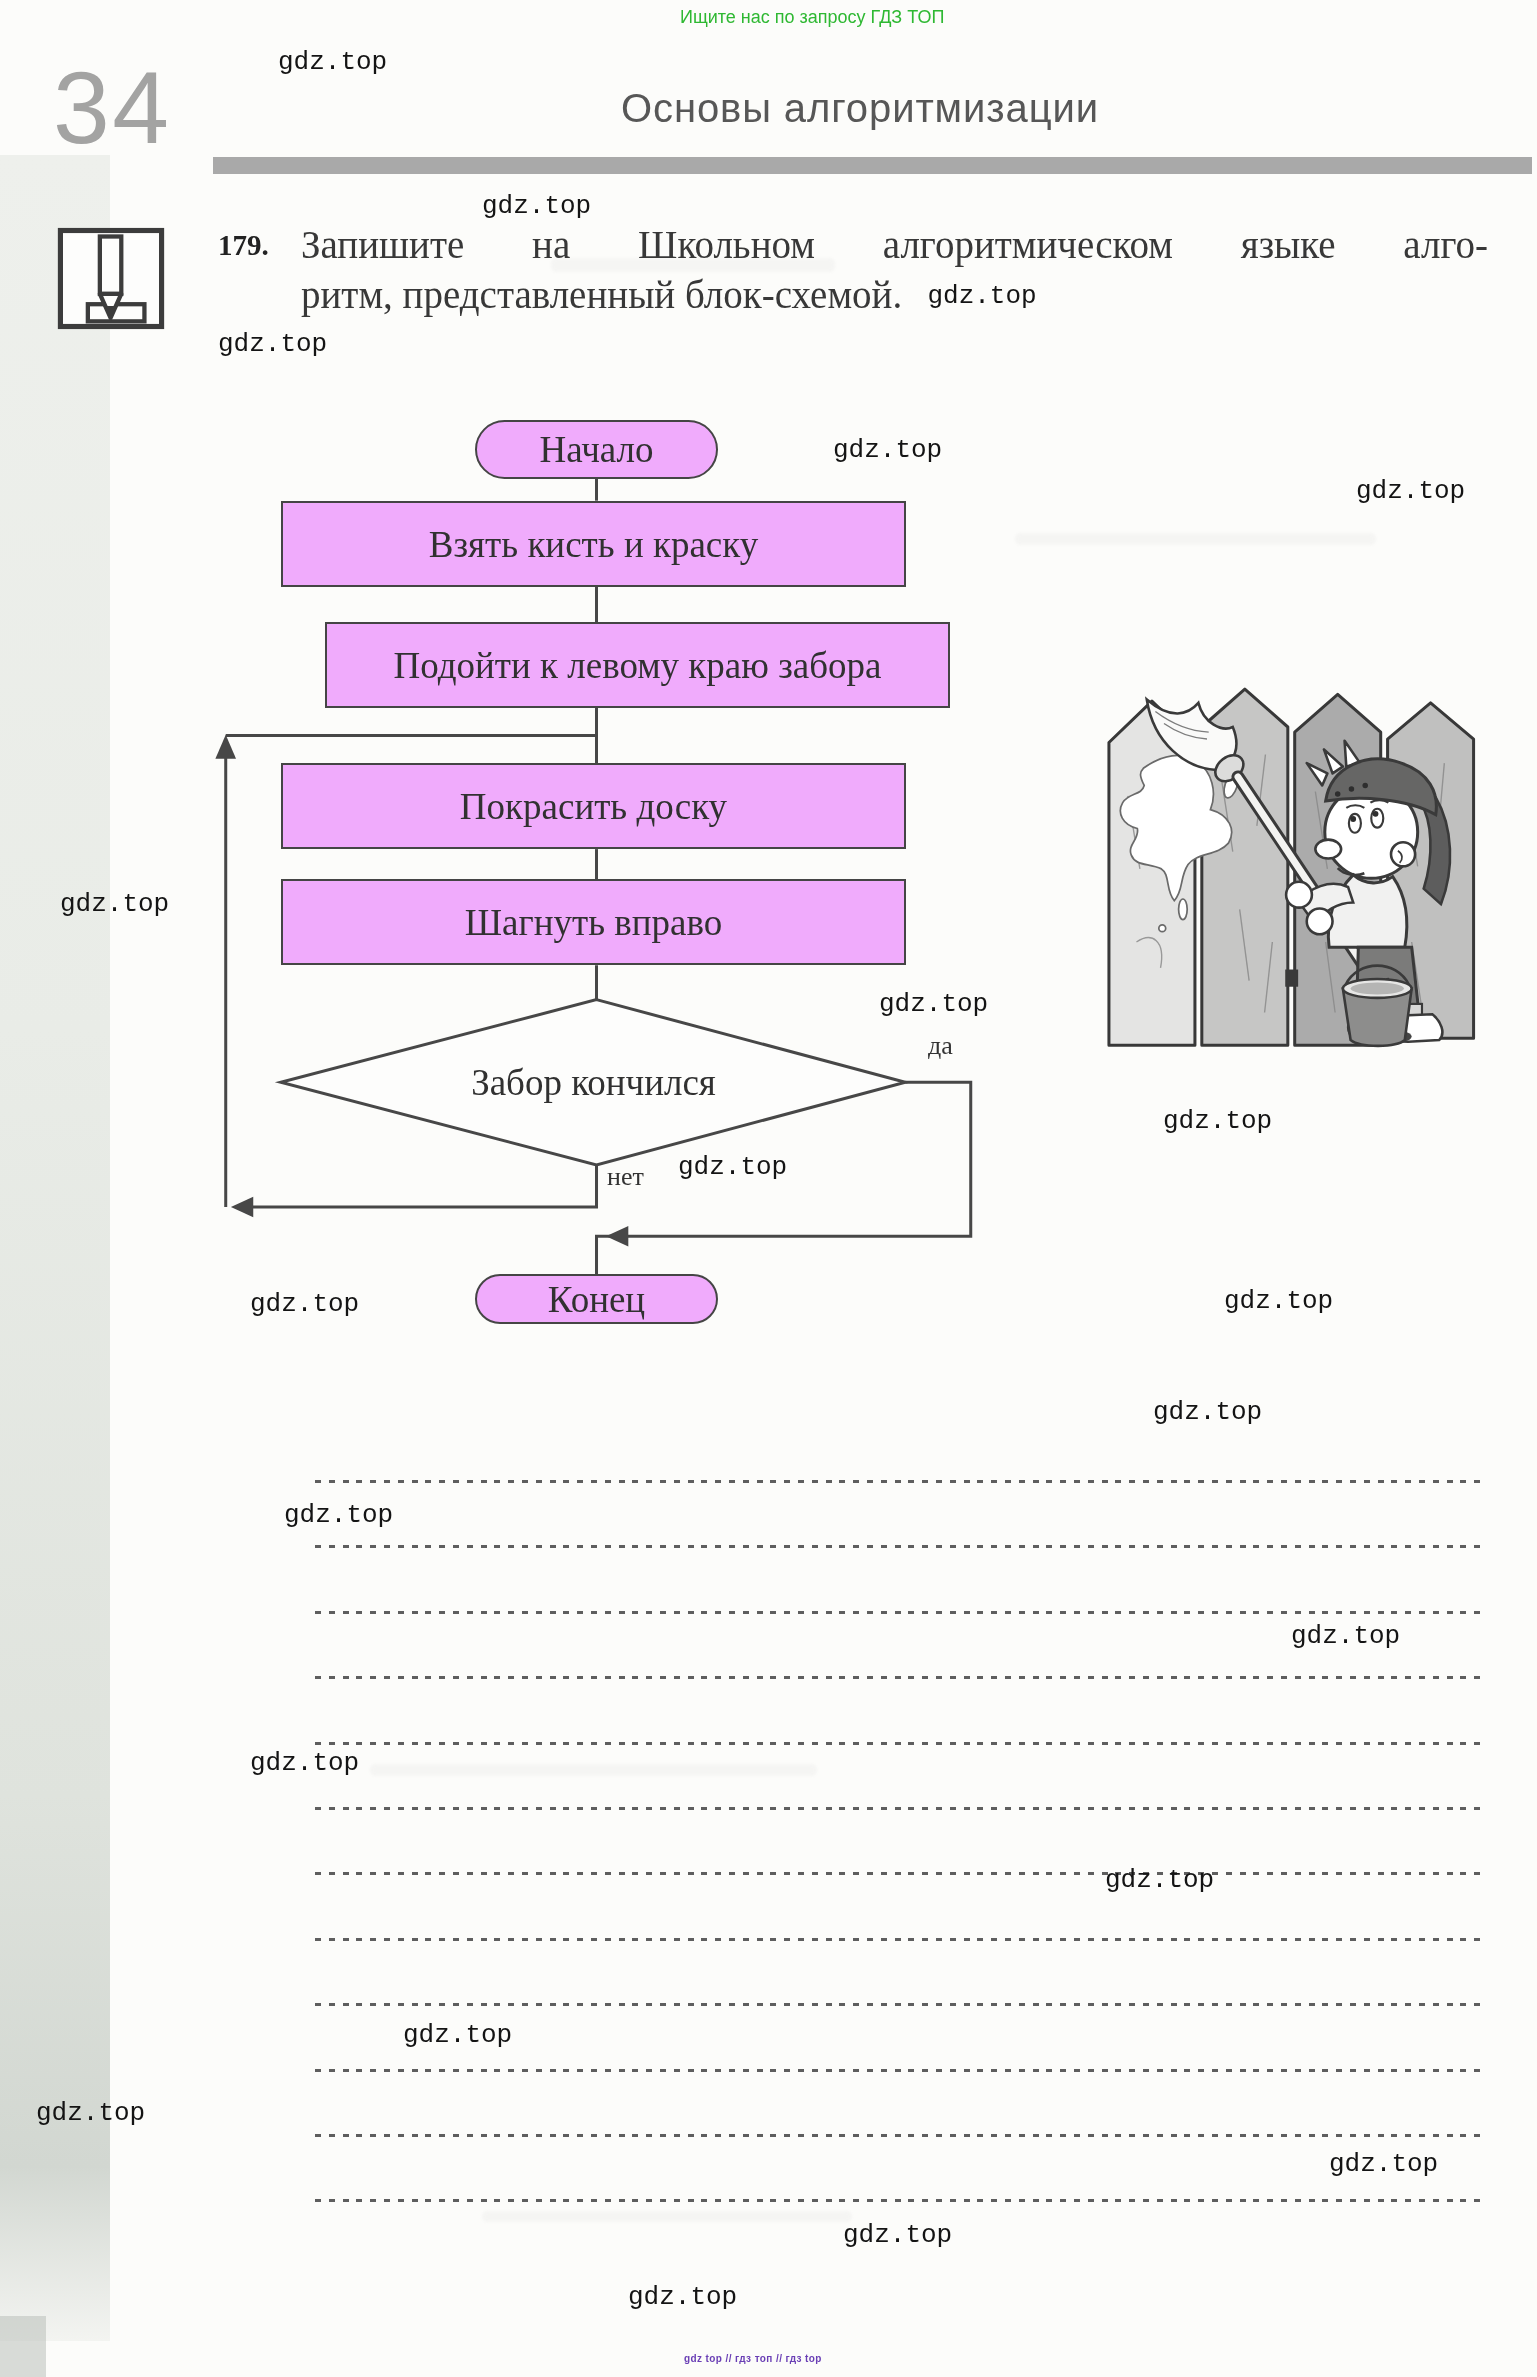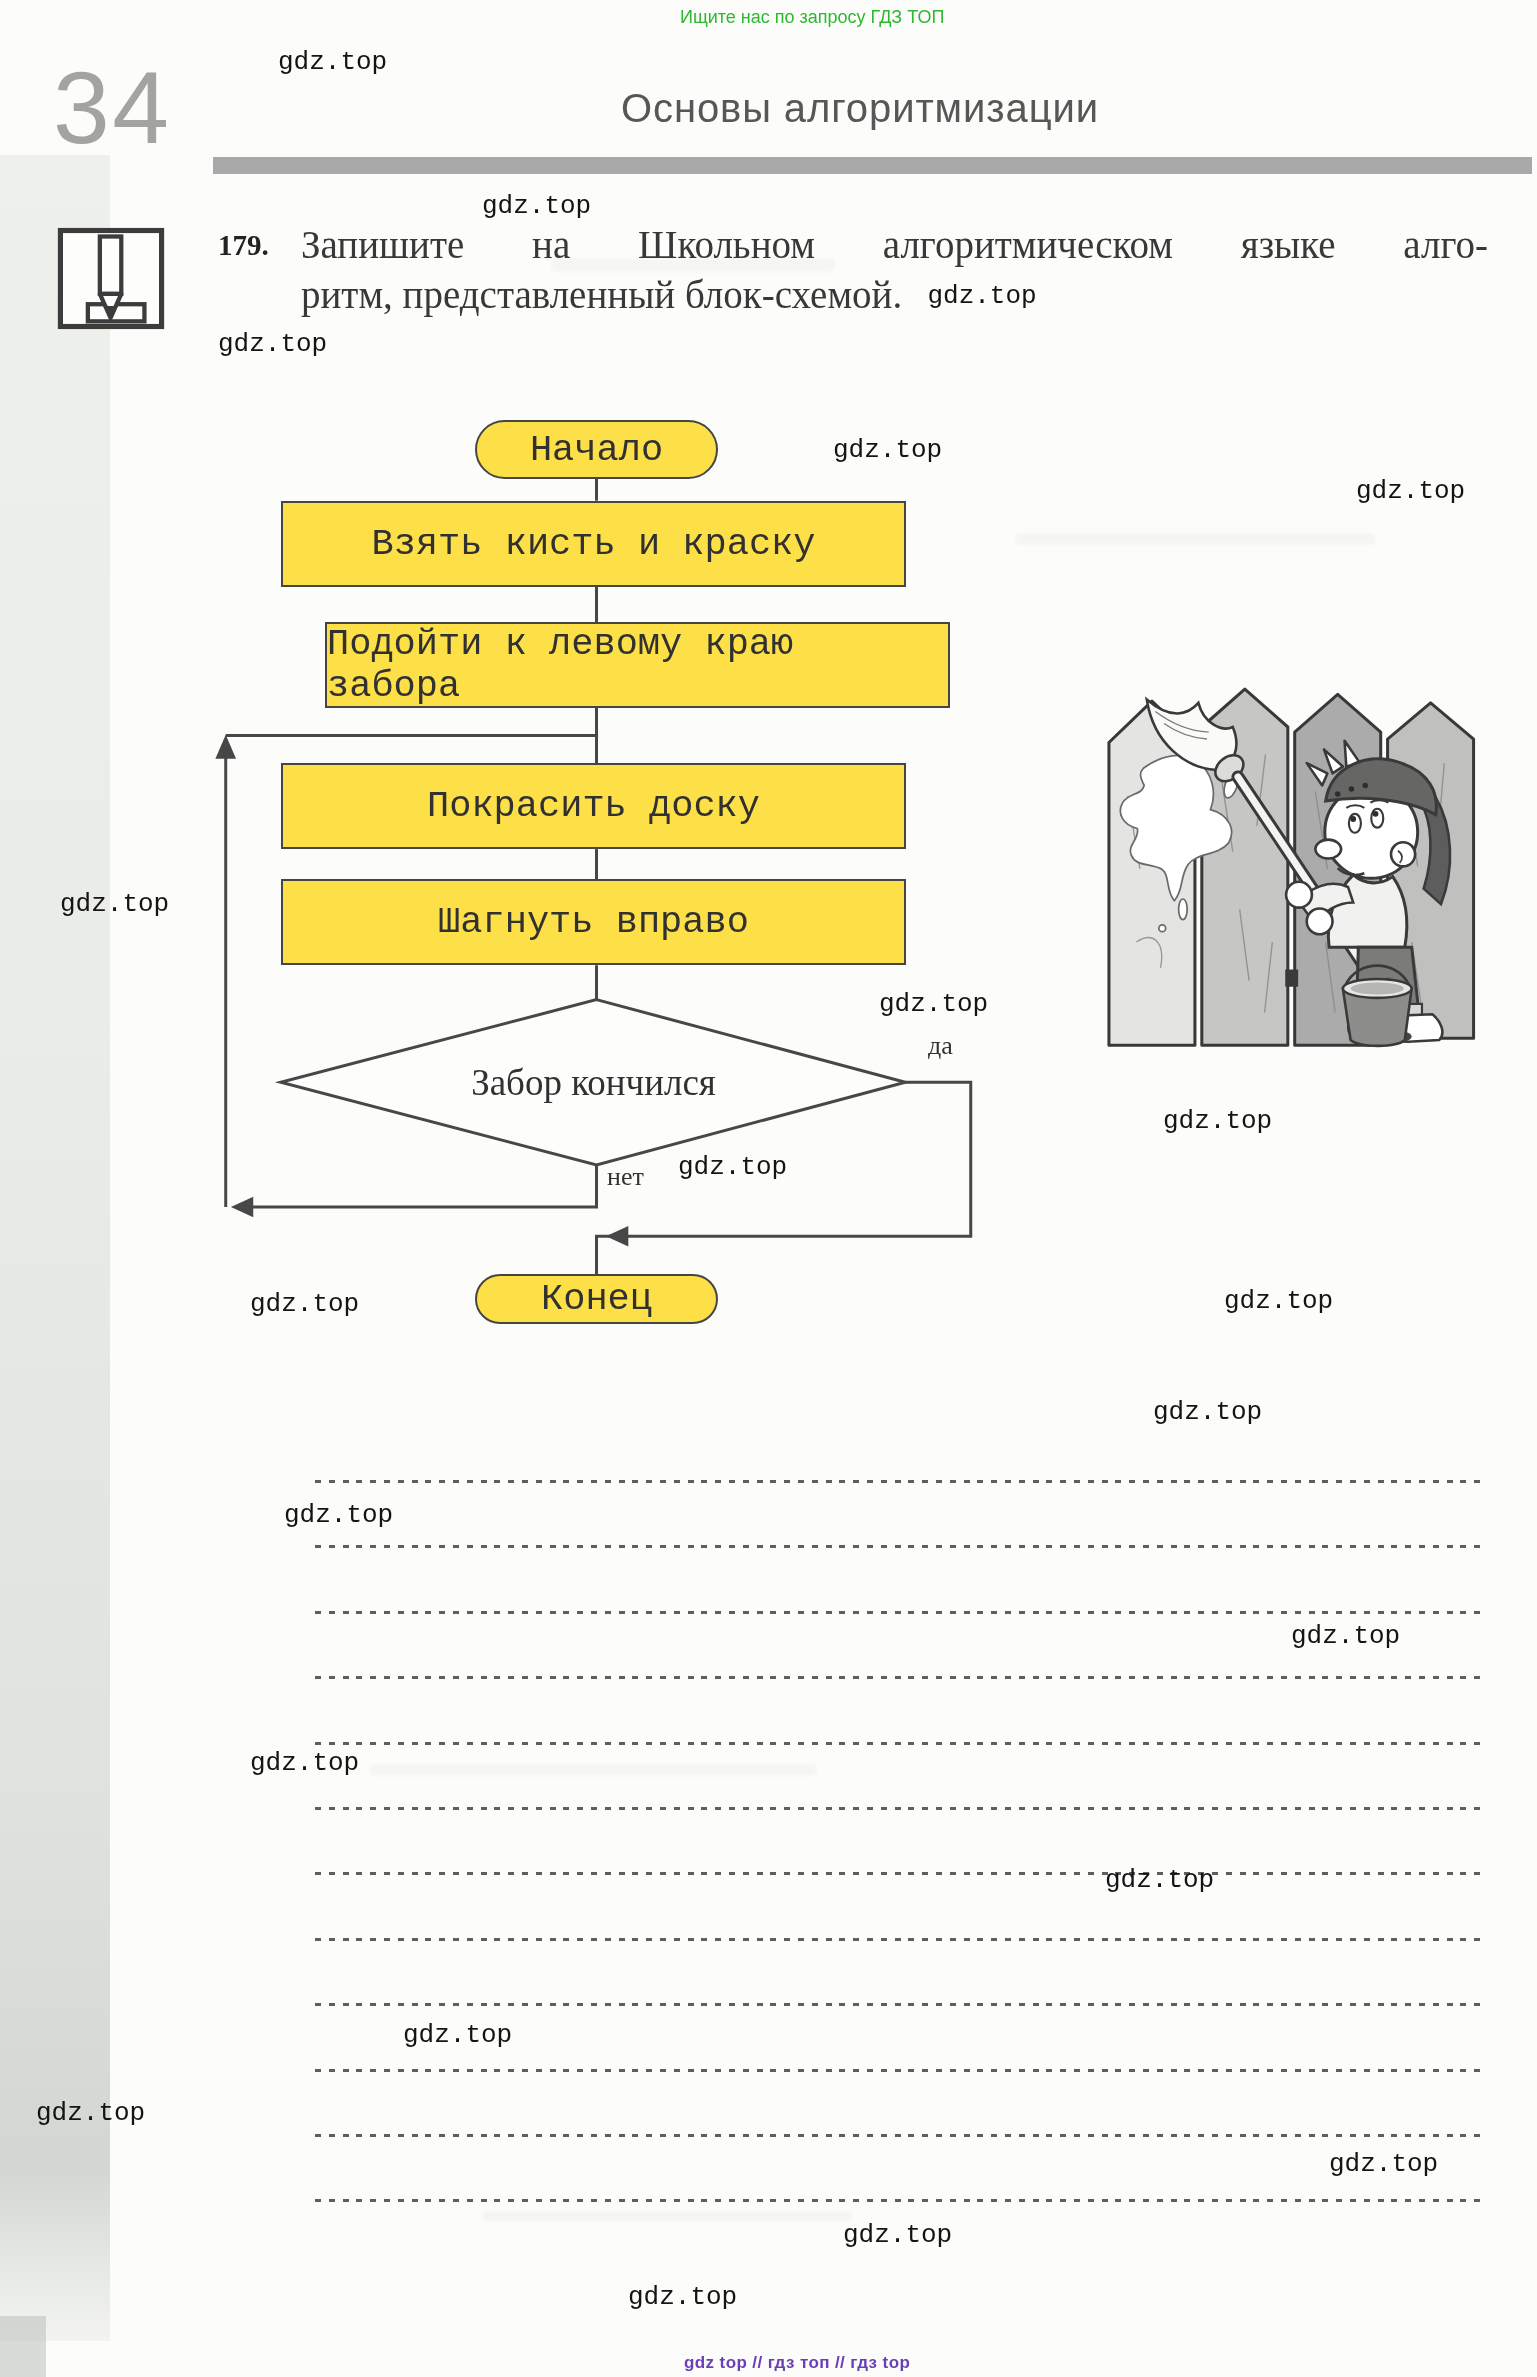--- a/index.html
+++ b/index.html
@@ -21,35 +21,35 @@
   .chapter-title{font-family:"Liberation Sans",sans-serif;font-weight:500;font-size:40px;letter-spacing:0.9px;}
   .header-bar{left:213px;top:157px;width:1319px;height:17px;background:#a9a9a9;}
   
   .wm{font-family:Liberation Mono, monospace;font-size:26px;color:#141414;line-height:27.5px;white-space:nowrap;}
   
   .task-number{font-weight:bold;font-size:29px;color:#222;}
   .task-line{font-size:39px;color:#383838;line-height:1;}
   .just{width:1187px;text-align:justify;text-align-last:justify;}
   
   .fc-node{
-    background:#fde047;border:2.6px solid #454545;box-sizing:border-box;
+    background:#f0abfc;border:2.6px solid #454545;box-sizing:border-box;
     display:flex;align-items:center;justify-content:center;
-    font-size:37px;color:#313131;z-index:2;font-family:Liberation Mono, monospace;
+    font-size:37px;color:#313131;z-index:2;
   }
   .fc-pill{border-radius:34px;}
   .fc-label{font-size:26px;color:#333;z-index:2;}
   .fc-diamond-text{display:flex;align-items:center;justify-content:center;z-index:2;}
   svg.lines{left:0;top:0;z-index:1;}
   
   .dash{
     height:2.6px;left:315px;width:1169px;
     background:repeating-linear-gradient(90deg,#5e5e5e 0 6px,transparent 6px 13.8px);
   }
   
-  .footer{font-family:"Liberation Sans",sans-serif;font-weight:600;font-size:17px;letter-spacing:0.4px;}
+  .footer{font-family:"Liberation Sans",sans-serif;font-weight:600;font-size:10px;letter-spacing:0.4px;}
   
   .ghost{background:#8a8a8a;opacity:.055;filter:blur(1.7px);border-radius:5.2px;}
 </style>
 </head>
 <body>
 
 <div class="abs stripe"></div>
 <div class="abs stripe-corner"></div>
 
 <div class="abs ghost" style="left:551px;top:258px;width:284px;height:13.8px;"></div>

